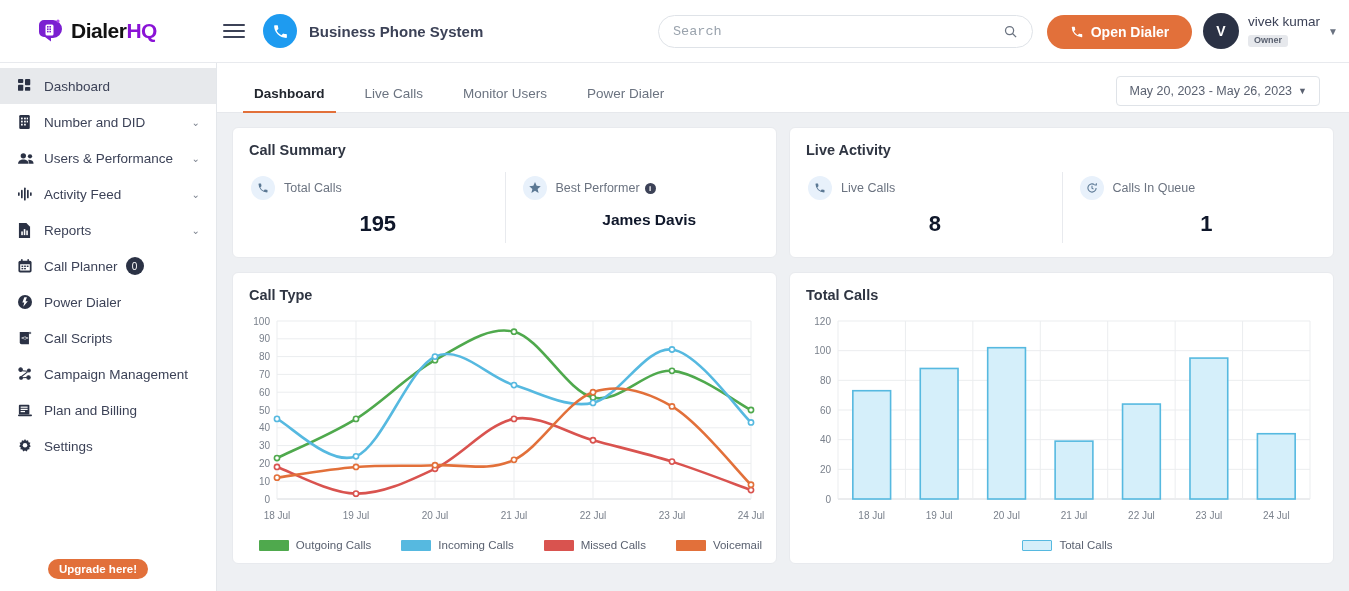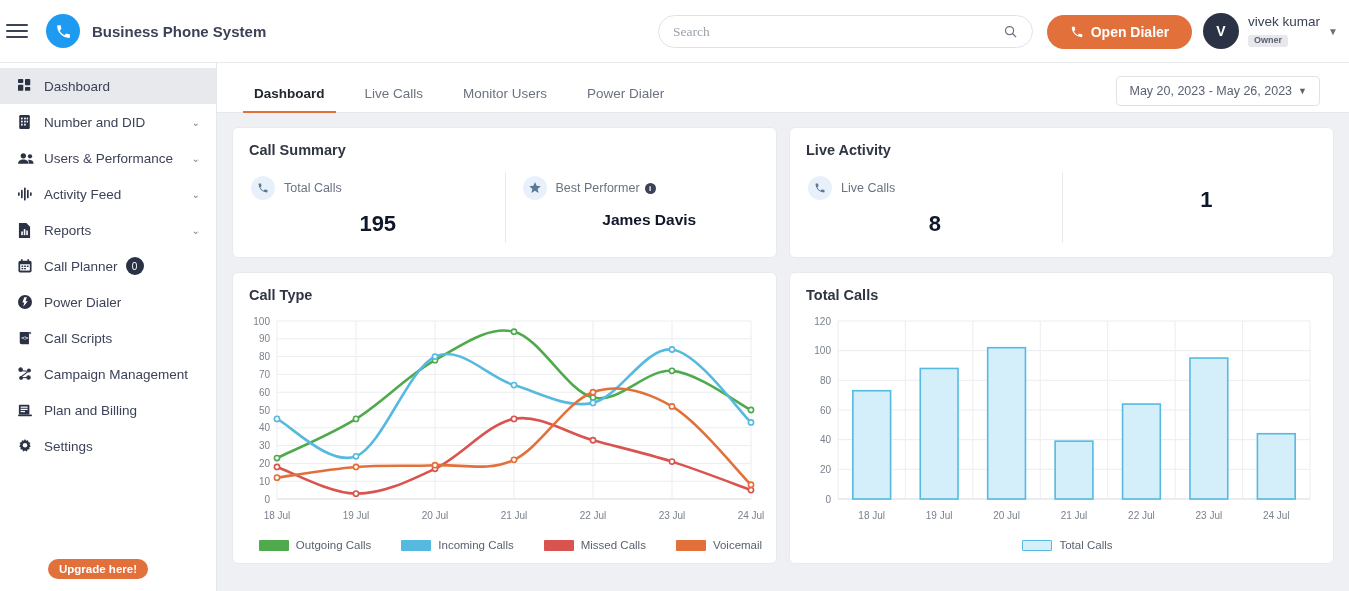--- a/index.html
+++ b/index.html
@@ -26,21 +26,21 @@
     display: flex; align-items: center; justify-content: center; color: #fff; font-size: 17px;
   }
   .app-title { margin-left: 12px; font-size: 15px; font-weight: bold; color: #3c4257; }
   .search-wrap {
     position: absolute; left: 658px; top: 15px; width: 375px; height: 33px;
     border: 1px solid #dfe3e8; border-radius: 17px; background: #fff;
     display: flex; align-items: center; padding: 0 14px;
   }
   .search-wrap input {
     border: 0; outline: 0; flex: 1; font-size: 13.5px; color: #0f766e;
-    font-family: Liberation Serif, serif; background: transparent;
+    font-family: Liberation Mono, monospace; background: transparent;
   }
   .search-wrap input::placeholder { color: #9aa3ad; }
   .dialer-btn {
     position: absolute; left: 1047px; top: 15px; width: 145px; height: 34px;
     background: #e2703a; border: 0; border-radius: 17px; color: #fff;
     font-size: 14px; font-weight: bold; cursor: pointer;
     display: flex; align-items: center; justify-content: center; gap: 7px;
     font-family: Liberation Sans, sans-serif;
   }
   .user-zone { position: absolute; left: 1203px; top: 13px; display: flex; align-items: center; cursor: pointer; }
@@ -126,20 +126,38 @@
   .legend-item { display: flex; align-items: center; gap: 7px; font-size: 11.5px; color: #5a6170; cursor: pointer; padding-left: 12px; }
   .legend-swatch { width: 30px; height: 11px; border-radius: 1px; }
   .axis-txt { font-size: 10px; fill: #7a818c; font-family: "Liberation Sans", sans-serif; }
   .gridline { stroke: #ebedef; stroke-width: 1; }
   .axisline { stroke: #d6d9dd; stroke-width: 1; }
 </style>
 </head>
 <body>
 
 <div class="topbar">
+  <div class="logo-zone">
+    <div class="logo-mark">
+      <svg width="30" height="30" viewBox="0 0 30 30">
+        <path d="M5 9a5 5 0 0 1 5-5h9a9 9 0 0 1 0 18h-2v3.5L11 21h-1a5 5 0 0 1-5-5z" fill="#7b1fd1"></path>
+        <rect x="11.5" y="8.5" width="8" height="11" rx="1.5" fill="#fff"></rect>
+        <g fill="#7b1fd1">
+          <rect x="13" y="10" width="1.6" height="1.6"></rect>
+            <rect x="15.4" y="10" width="1.6" height="1.6"></rect>
+          <rect x="13" y="12.4" width="1.6" height="1.6"></rect>
+            <rect x="15.4" y="12.4" width="1.6" height="1.6"></rect>
+          <rect x="13" y="14.8" width="1.6" height="1.6"></rect>
+            <rect x="15.4" y="14.8" width="1.6" height="1.6"></rect>
+        </g>
+        <circle cx="24" cy="5" r="1.6" fill="#b14df0"></circle>
+      </svg>
+    </div>
+    <div class="logo-text"><span>Dialer</span><span class="hq">HQ</span></div>
+  </div>
   <div class="burger">
       <span></span>
       <span></span>
       <span></span>
     </div>
   <div class="app-badge">
     <svg width="17" height="17" viewBox="0 0 24 24" fill="#fff">
         <path d="M6.6 10.8a15 15 0 0 0 6.6 6.6l2.2-2.2c.3-.3.7-.4 1-.2 1.1.4 2.4.6 3.6.6.6 0 1 .4 1 1V20c0 .6-.4 1-1 1A17 17 0 0 1 3 4c0-.6.4-1 1-1h3.4c.6 0 1 .4 1 1 0 1.3.2 2.5.6 3.6.1.3 0 .7-.2 1z"></path>
       </svg>
   </div>
@@ -470,20 +488,30 @@
               <span class="stat-ico">
                   <svg width="12" height="12" viewBox="0 0 24 24" fill="#5b7894">
                     <path d="M6.6 10.8a15 15 0 0 0 6.6 6.6l2.2-2.2c.3-.3.7-.4 1-.2 1.1.4 2.4.6 3.6.6.6 0 1 .4 1 1V20c0 .6-.4 1-1 1A17 17 0 0 1 3 4c0-.6.4-1 1-1h3.4c.6 0 1 .4 1 1 0 1.3.2 2.5.6 3.6.1.3 0 .7-.2 1z"></path>
                   </svg>
                 </span>
               <span class="stat-label">Live Calls</span>
             </div>
             <div class="stat-value">8</div>
           </div>
           <div class="stat">
+            <div class="stat-head">
+              <span class="stat-ico">
+                  <svg width="12" height="12" viewBox="0 0 16 16" fill="none" stroke="#5b7894" stroke-width="1.4">
+                    <path d="M13.5 8a5.5 5.5 0 1 1-2.2-4.4"></path>
+                    <path d="M13.8 1.5v2.6h-2.6"></path>
+                    <path d="M8 5v3.2l2 1.3"></path>
+                  </svg>
+                </span>
+              <span class="stat-label">Calls In Queue</span>
+            </div>
             <div class="stat-value">1</div>
           </div>
         </div>
       </div>
 
       <div class="card">
         <div class="card-title">Total Calls</div>
         <div class="chart-area">
           <svg id="barChart" width="525" height="222" viewBox="0 0 525 222">
               <line x1="40" y1="188" x2="512" y2="188" class="axisline"></line>

